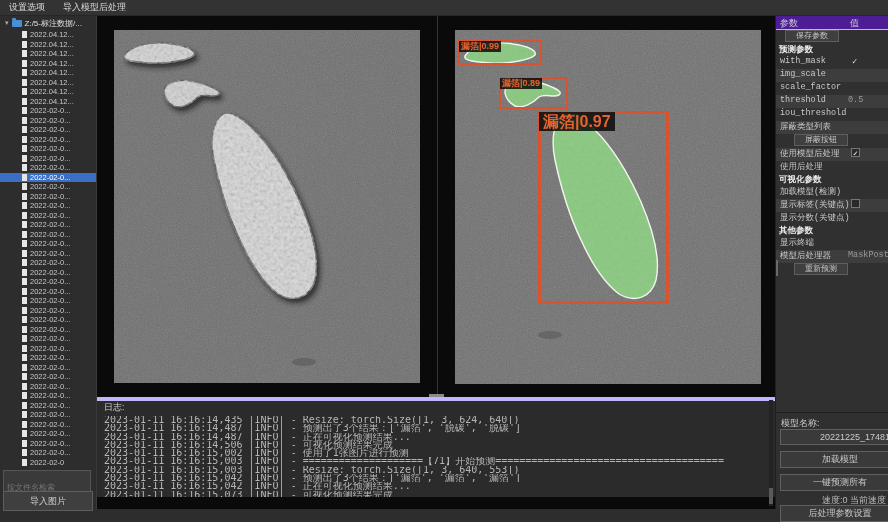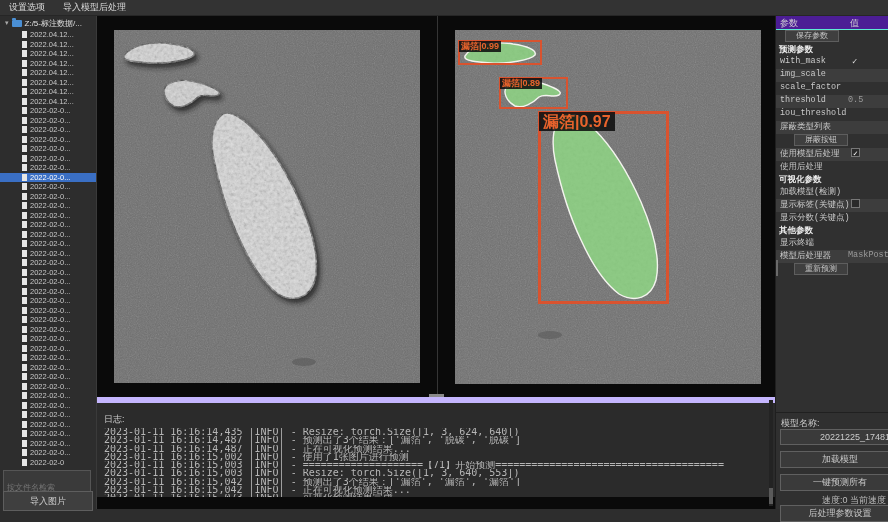--- a/index.html
+++ b/index.html
@@ -36,21 +36,21 @@
   .wrap-left{left:17px;top:14px;width:306px;height:353px;}
   .wrap-right{left:358px;top:14px;width:306px;height:354px;}
   .overlay{position:absolute;left:0;top:0;width:306px;height:354px;pointer-events:none;}
   .det-box{position:absolute;border:2px solid #d9532f;box-sizing:border-box;}
   .det-box.large{border-width:3px;}
   .det-label{position:absolute;background:rgba(10,10,10,0.85);color:#e8632c;font-weight:bold;
              font-size:9px;line-height:11px;padding:0 2px;white-space:nowrap;}
   .det-label.large{font-size:16px;line-height:19px;padding:0 4px;}
   .splitter{position:absolute;left:332px;top:378px;width:15px;height:3px;background:#8a8a8a;}
   .logpanel{position:absolute;top:381px;left:0;width:678px;height:100px;background:#2b2b2b;
-            border-top:6px solid #c4b5fd;box-sizing:border-box;padding:10px 10px 0 7px;overflow:hidden;}
+            border-top:4px solid #c4b5fd;box-sizing:border-box;padding:0 10px 0 7px;overflow:hidden;}
   .log-title{font-size:9px;color:#cccccc;margin-bottom:2px;}
   .logline{font-family:"DejaVu Sans Mono",monospace;font-size:10px;line-height:8.3px;color:#b6b6b6;
            white-space:pre;overflow:hidden;}
   .log-scroll{position:absolute;right:2px;top:384px;width:4px;height:106px;background:#232323;}
   .log-thumb{position:absolute;left:0;bottom:2px;width:4px;height:16px;background:#5a5a5a;}
   
   .params{width:113px;flex:none;position:relative;background:#303030;border-left:1px solid #1f1f1f;box-sizing:border-box;}
   .pheader{position:relative;height:13px;background:#4c1d95;border-bottom:1px solid #5eead4;
            font-size:9px;color:#d5d5d5;}
   .pheader .hp{position:absolute;left:4px;top:1px;}
@@ -353,20 +353,21 @@
         </div>
         <div class="splitter"></div>
       </div>
 
       <div class="logpanel">
         <div class="log-title">日志:</div>
         <div>
             <div class="logline">2023-01-11 16:16:14,435 |INFO| - Resize: torch.Size([1, 3, 624, 640])</div>
             <div class="logline">2023-01-11 16:16:14,487 |INFO| - 预测出了3个结果：['漏箔', '脱碳', '脱碳']</div>
             <div class="logline">2023-01-11 16:16:14,487 |INFO| - 正在可视化预测结果...</div>
+            <div class="logline">2023-01-11 16:16:14,506 |INFO| - 可视化预测结果完成</div>
             <div class="logline">2023-01-11 16:16:15,002 |INFO| - 使用了1张图片进行预测</div>
             <div class="logline">2023-01-11 16:16:15,003 |INFO| - ====================【71】开始预测======================================</div>
             <div class="logline">2023-01-11 16:16:15,003 |INFO| - Resize: torch.Size([1, 3, 640, 553])</div>
             <div class="logline">2023-01-11 16:16:15,042 |INFO| - 预测出了3个结果：['漏箔', '漏箔', '漏箔']</div>
             <div class="logline">2023-01-11 16:16:15,042 |INFO| - 正在可视化预测结果...</div>
             <div class="logline">2023-01-11 16:16:15,073 |INFO| - 可视化预测结果完成</div>
           </div>
       </div>
       <div class="log-scroll">
         <div class="log-thumb"></div>

